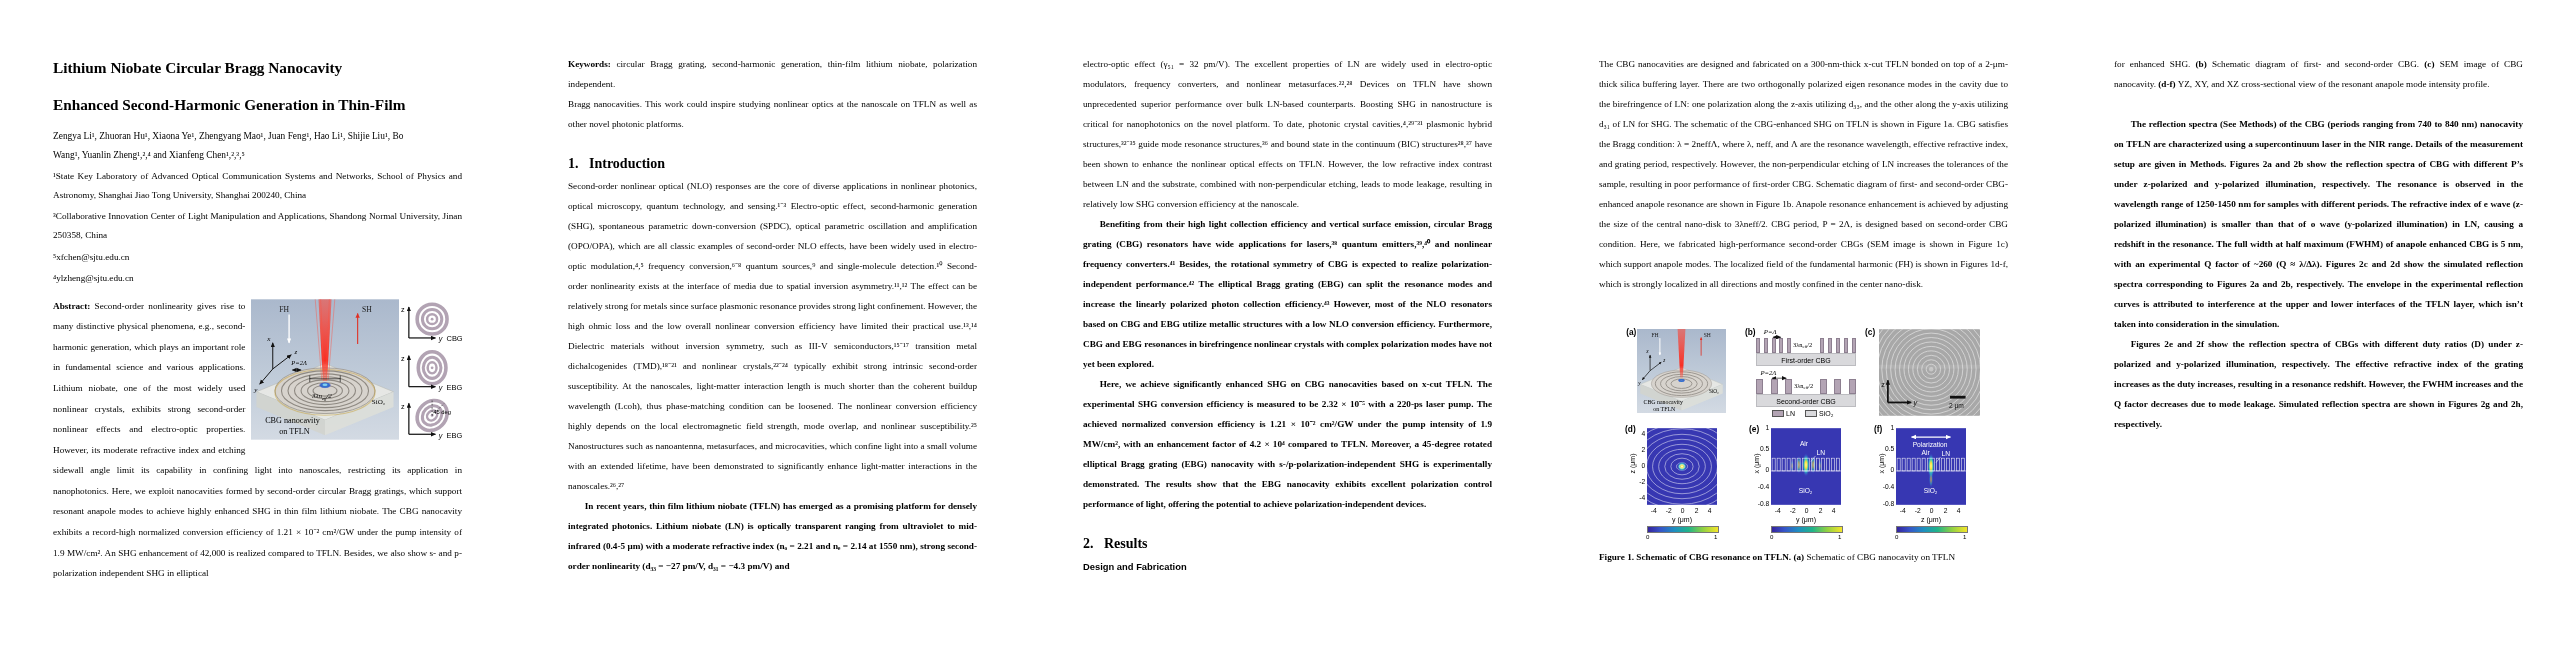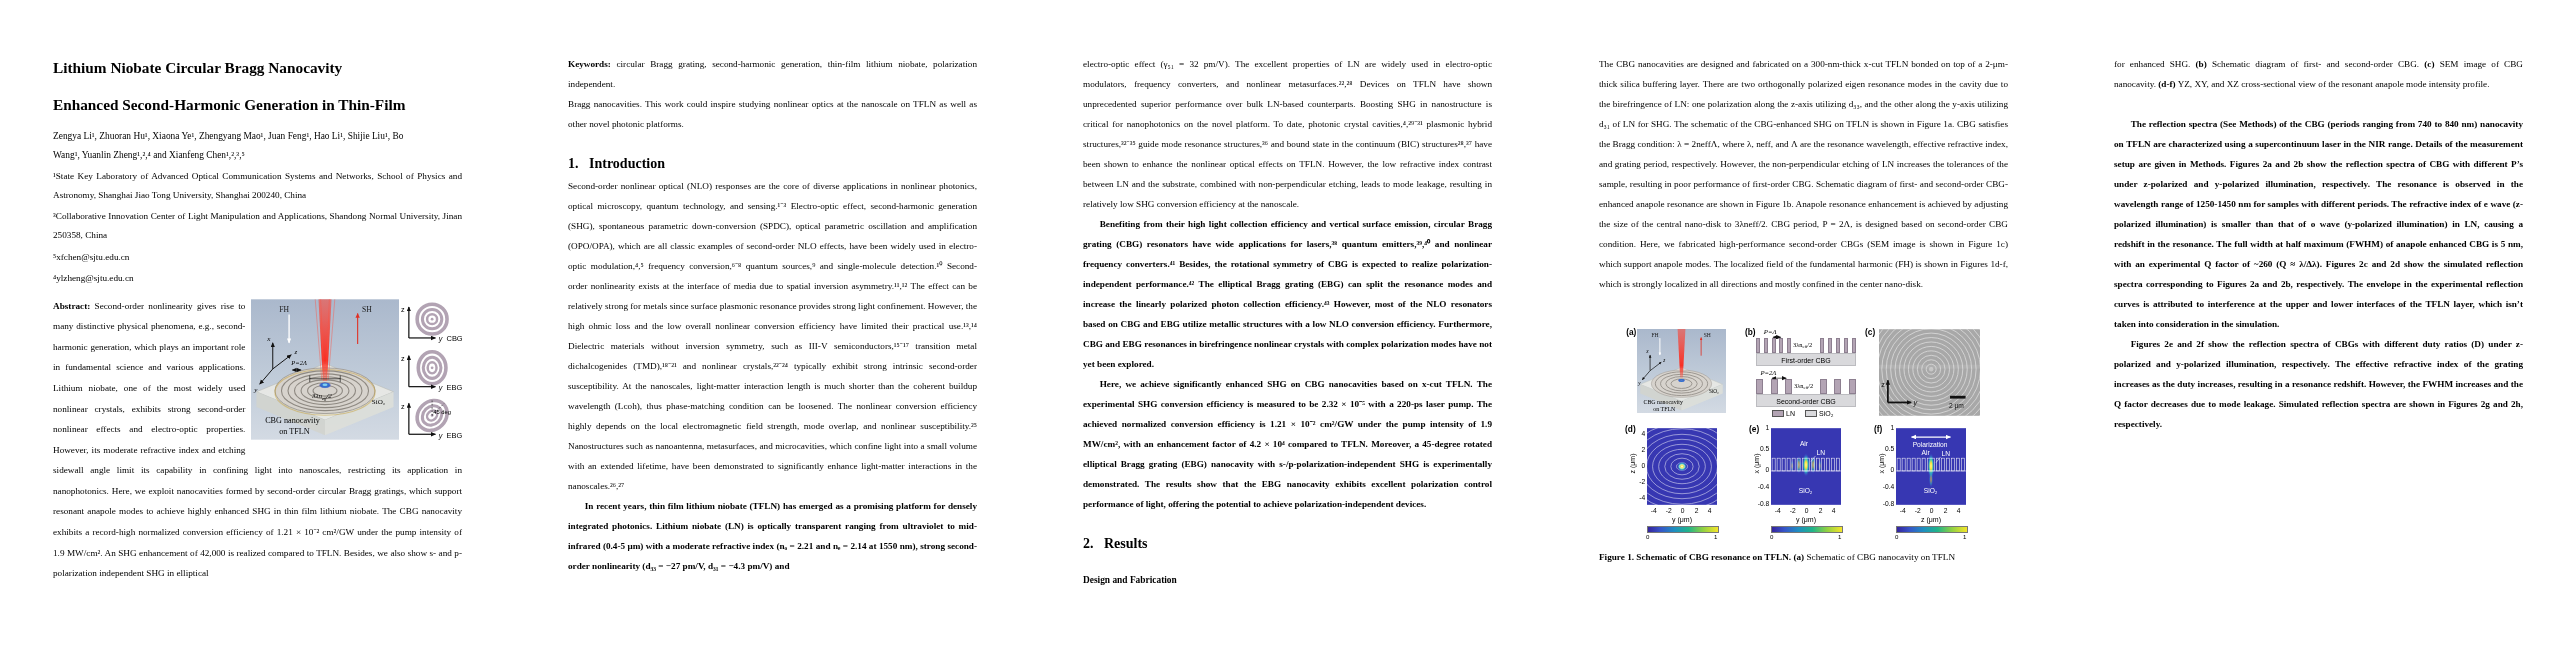--- a/index.html
+++ b/index.html
@@ -12,21 +12,21 @@
   .abspara{font-size:9.2px;line-height:20.6px;text-align:justify;margin:0;}
   .ind{text-indent:16.7px;font-weight:bold;}
   .b{font-weight:bold;}
   .title{font-size:15.3px;font-weight:bold;line-height:37px;padding-top:49px;}
   .authors{font-size:9.4px;line-height:19px;text-align:justify;margin-top:4px;}
   .affil{font-size:9.2px;line-height:19px;text-align:justify;margin-top:2.2px;}
   .abstract{margin-top:7.8px;}
   .abs-fig{float:right;width:211px;height:143px;margin:2.2px 0 3.3px 5.6px;position:relative;}
   .rings-col{position:absolute;left:149px;top:0;}
   .h1{font-size:14px;font-weight:bold;line-height:20px;margin:20px 0 2.2px 0;}
-  .h1b{font-size:9.4px;font-weight:bold;line-height:20px;margin:16px 0 0 0;font-family:Liberation Serif, serif;}
+  .h1b{font-size:9.4px;font-weight:bold;line-height:20px;margin:3px 0 0 0;font-family:Liberation Sans, sans-serif;}
   .kw{margin-top:0;}
   .fig1{position:relative;width:360px;height:212px;margin:32px 0 0 25px;}
   .plabel{position:absolute;font:bold 8.3px "Liberation Sans",sans-serif;color:#000;}
   .panel{position:absolute;width:111px;height:114px;}
   .ylab{position:absolute;left:-14.5px;top:36px;width:44px;text-align:center;transform:rotate(-90deg);font:7px "Liberation Sans",sans-serif;}
   .ytick{position:absolute;left:6.7px;width:14.5px;text-align:right;font:6.7px "Liberation Sans",sans-serif;}
   .xtick{position:absolute;top:83px;width:13.3px;text-align:center;font:6.7px "Liberation Sans",sans-serif;}
   .xlab{position:absolute;left:23px;top:92px;width:70px;text-align:center;font:7px "Liberation Sans",sans-serif;}
   .cbar{position:absolute;left:23px;top:102px;width:70px;height:5px;border:0.6px solid #777;
         background:linear-gradient(90deg,#35249e 0%,#3655c8 18%,#1e8fc0 38%,#21b489 58%,#8ed044 78%,#f5e62a 100%);}

